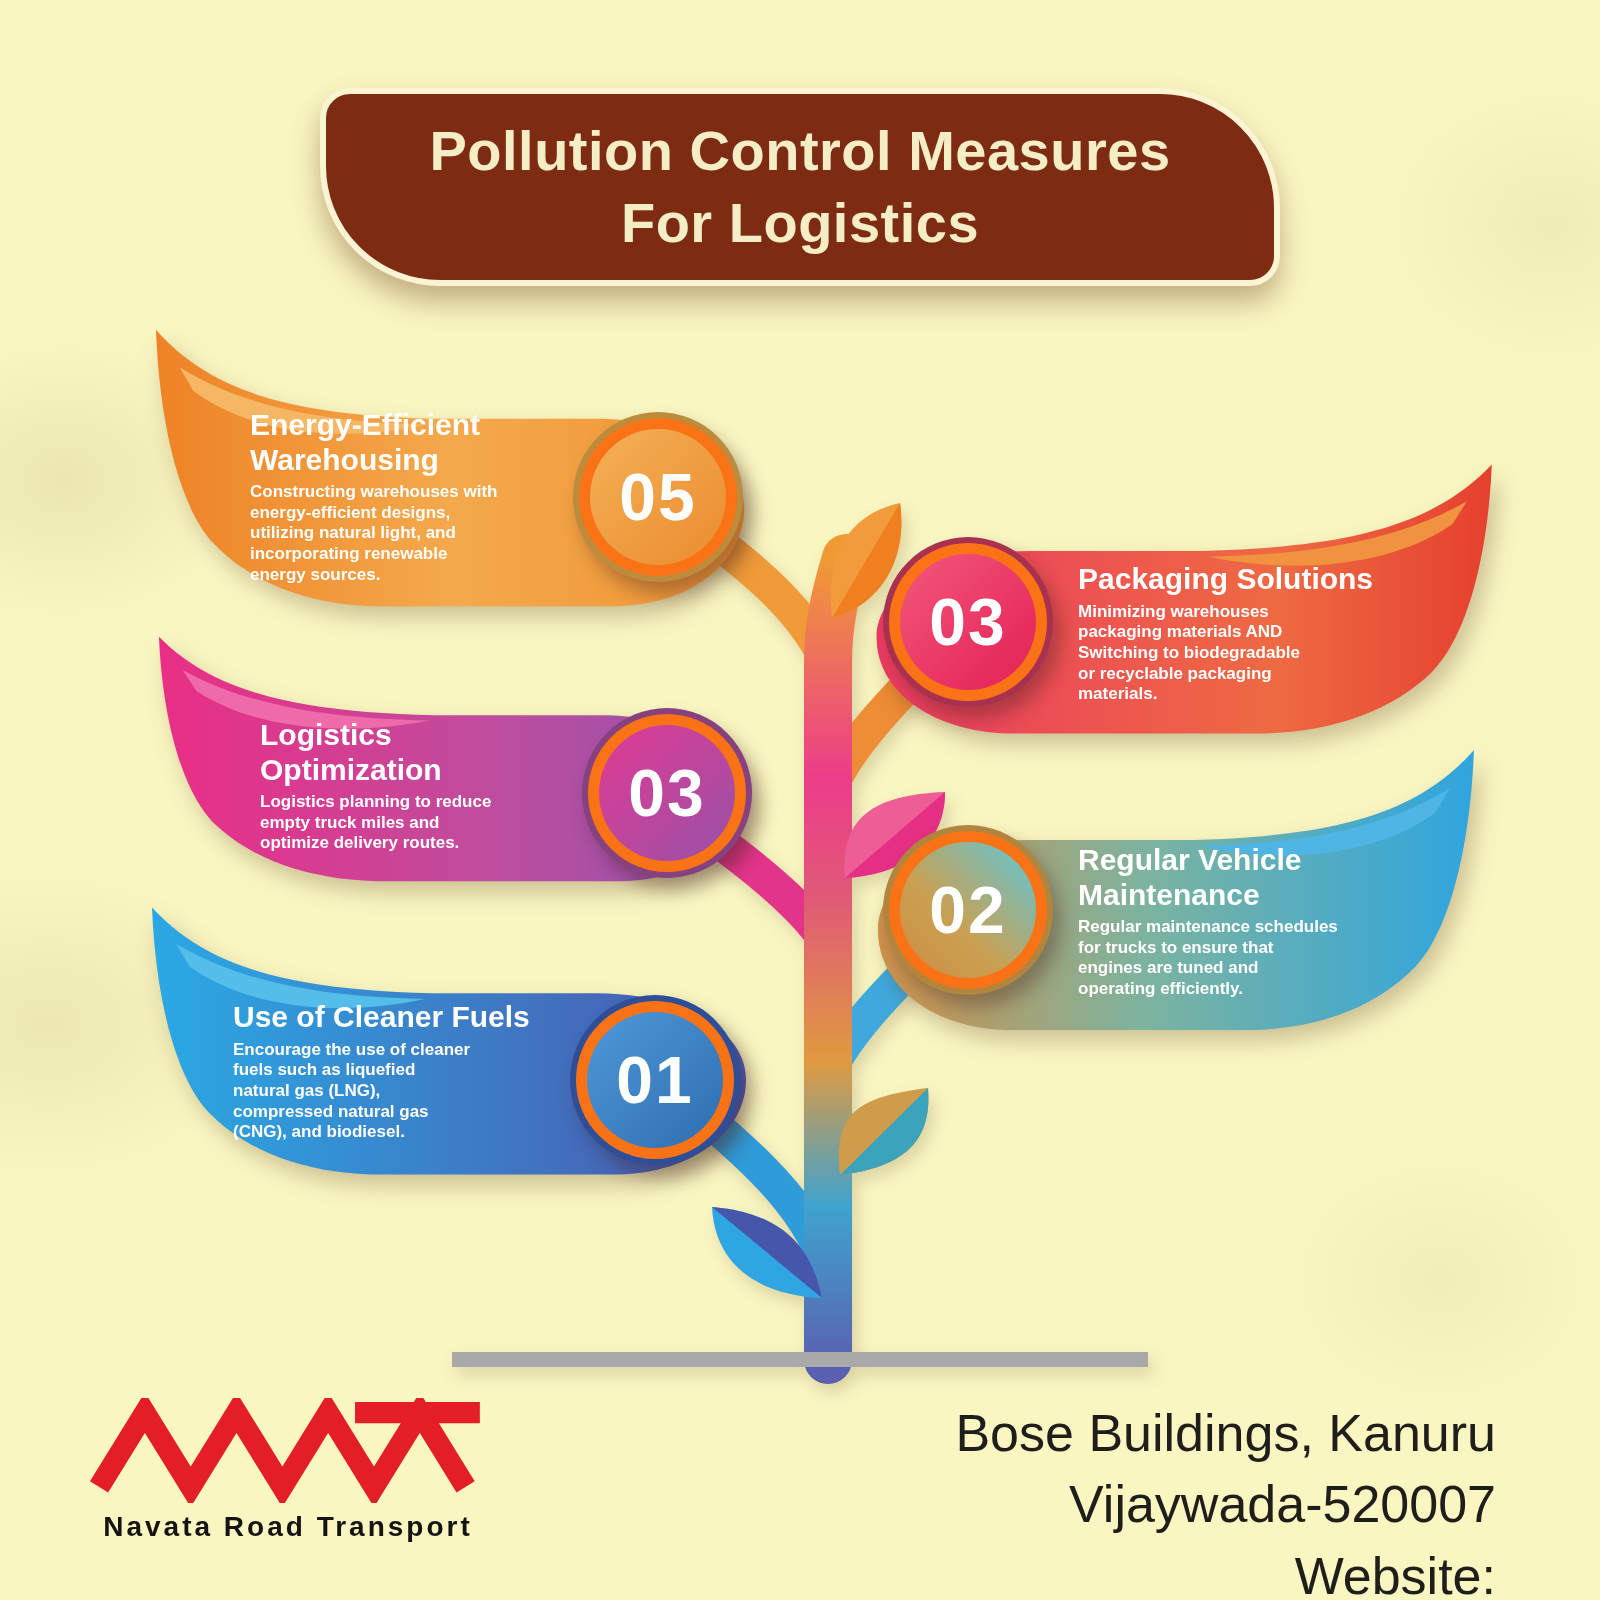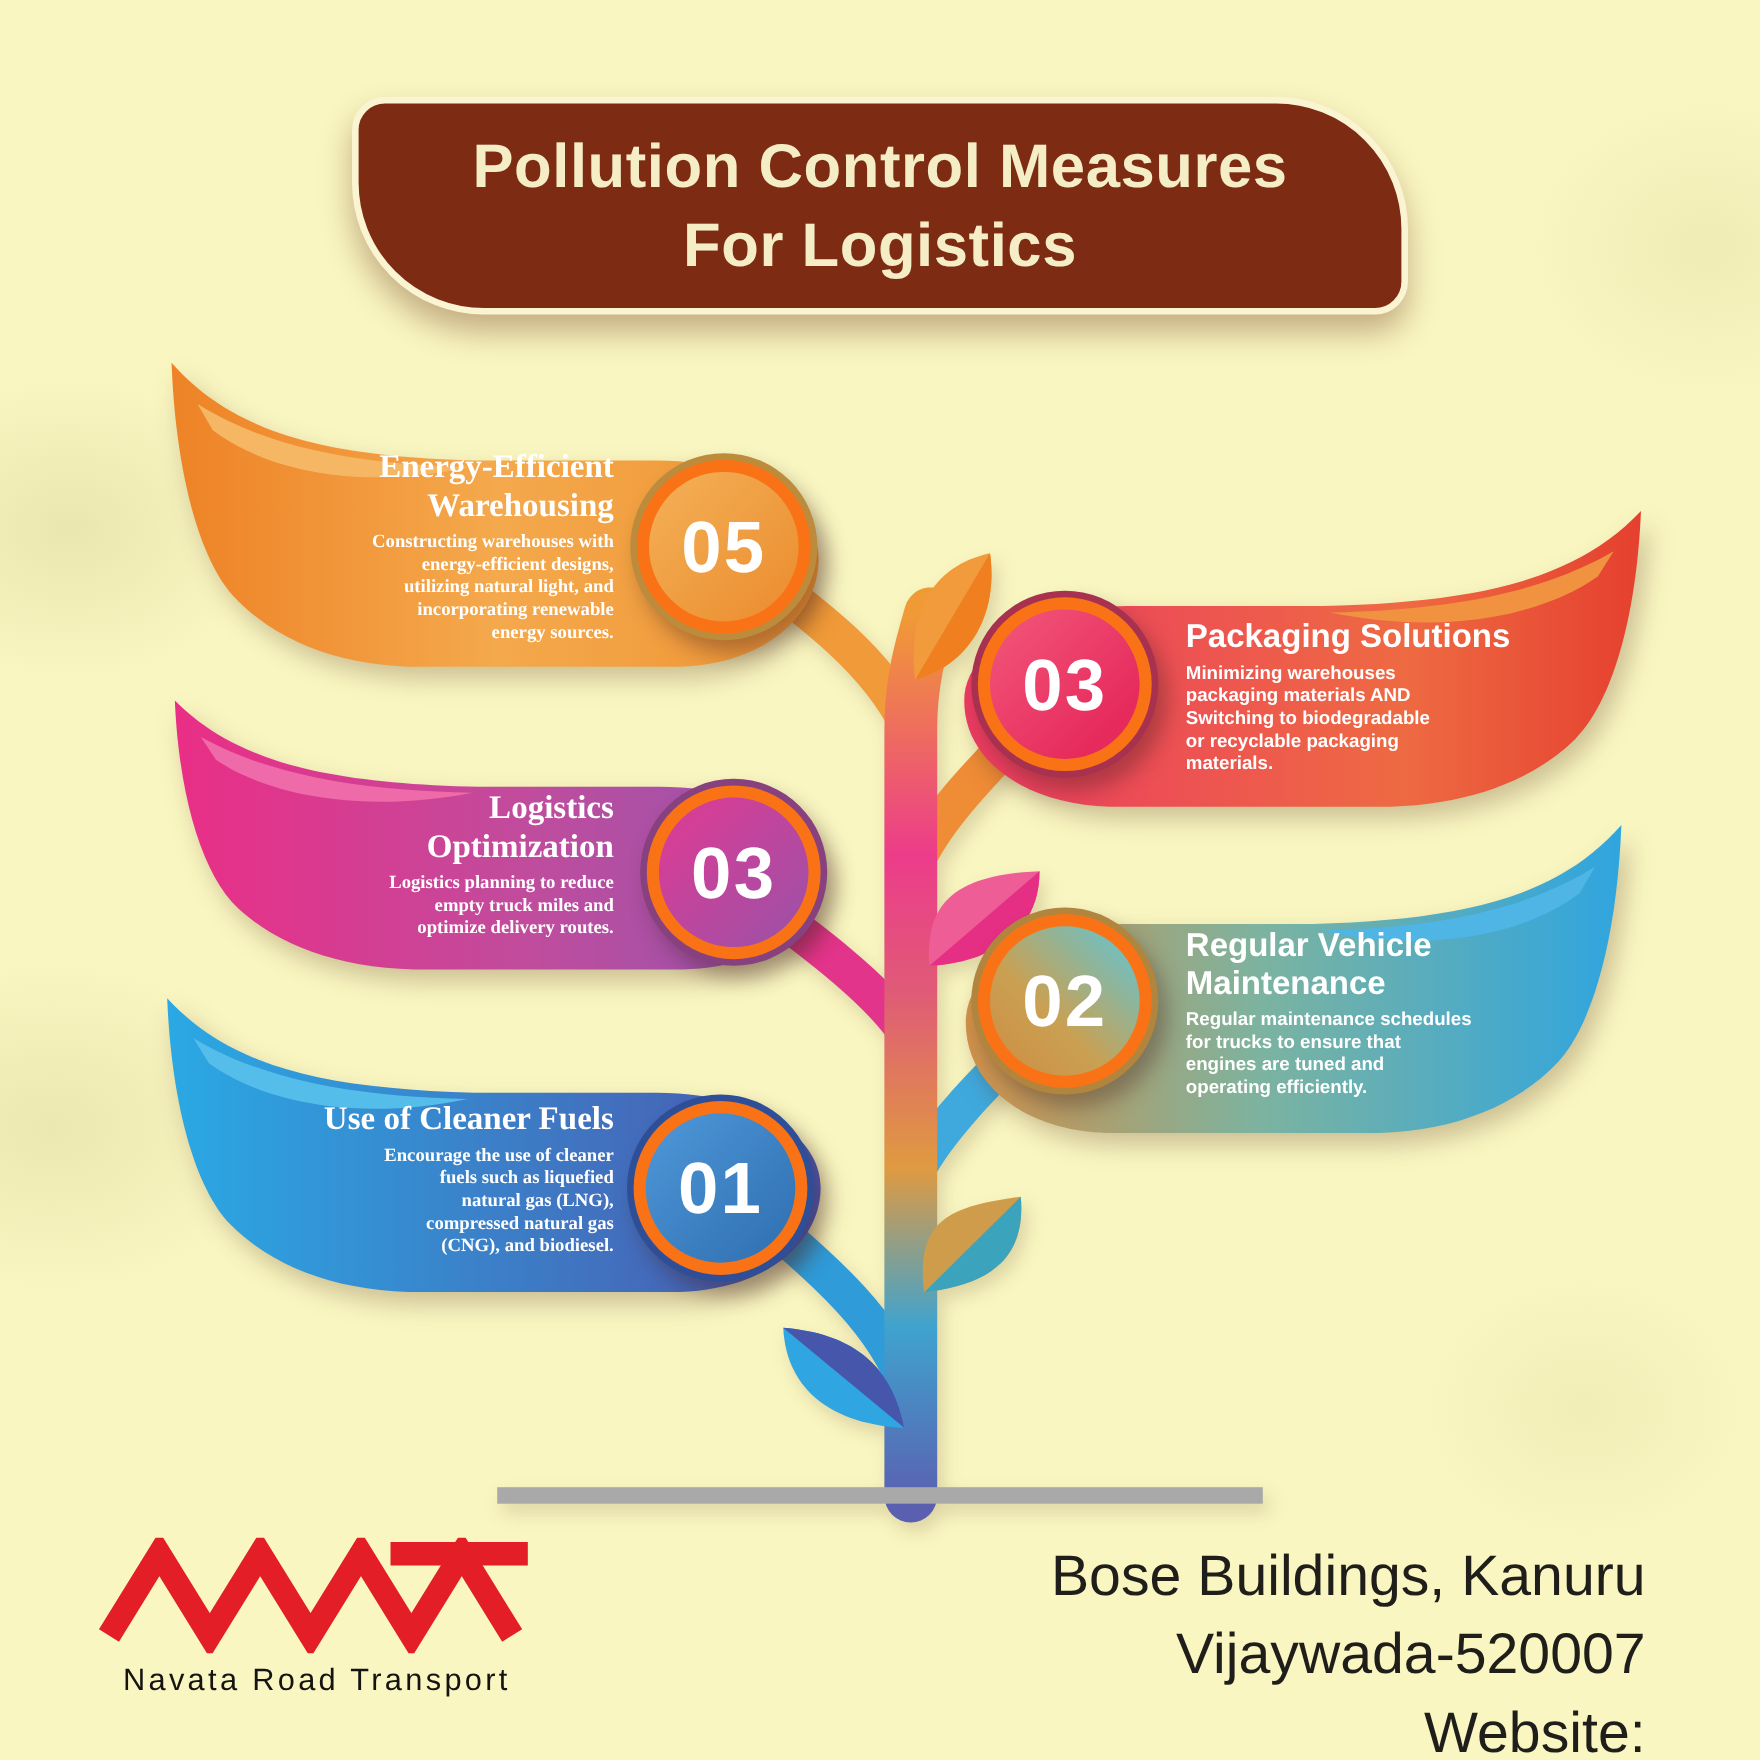--- a/index.html
+++ b/index.html
@@ -25,21 +25,21 @@
     color:#f4edc6;font-size:56px;font-weight:700;line-height:1.28;
     text-align:center;white-space:pre-line;letter-spacing:.5px;
   }
   
   .tree{position:absolute;left:0;top:0;z-index:1;
     filter:drop-shadow(5px 8px 8px rgba(90,50,30,.18));}
   
   .leaf{position:absolute;z-index:2;}
   .leaf svg{display:block;filter:drop-shadow(7px 11px 11px rgba(90,50,30,.28));}
   .leaf-text{position:absolute;z-index:3;color:#fff;}
-  .leaf-text.right{text-align:right;font-family:Liberation Serif, serif;}
+  .leaf-text.right{}
   .leaf-text.left{text-align:left;}
   .leaf-heading{font-size:30px;font-weight:700;line-height:1.15;white-space:pre-line;margin-bottom:5px;}
   .leaf-body{font-size:17px;font-weight:700;line-height:1.22;white-space:pre-line;}
   
   .badge{position:absolute;width:170px;height:170px;border-radius:50%;
     box-sizing:border-box;padding:6px;z-index:4;
     box-shadow:8px 12px 18px rgba(60,30,30,.35);}
   .badge .white{width:100%;height:100%;border-radius:50%;background:#f97316;
     box-sizing:border-box;padding:11px;}
   .badge .fill{width:100%;height:100%;border-radius:50%;display:flex;
@@ -51,21 +51,21 @@
   .c04 .fill{background:linear-gradient(135deg,#f15277 10%,#e62a5c 80%);}
   .c03{left:582px;top:708px;background:#87417f;}
   .c03 .fill{background:linear-gradient(135deg,#d33f97 20%,#a44ea5 85%);}
   .c02{left:883px;top:825px;background:#b2853f;}
   .c02 .fill{background:linear-gradient(225deg,#64c4d0 5%,#caa052 60%,#cd8f45 95%);justify-content:center;}
   .c01{left:570px;top:995px;background:#2e4f97;}
   .c01 .fill{background:linear-gradient(135deg,#4a92d3 15%,#3374b6 85%);}
   
   .footer-logo{position:absolute;left:88px;top:1398px;width:400px;z-index:5;}
   .footer-logo svg{display:block;}
-  .logo-label{margin-top:8px;text-align:center;font-size:28px;font-weight:400;
+  .logo-label{margin-top:8px;text-align:center;font-size:28px;font-weight:700;
     letter-spacing:3px;color:#161412;}
   .address{position:absolute;right:104px;top:1402px;width:580px;z-index:5;
     text-align:right;color:#201e1b;font-size:52px;line-height:1.22;}
   .address div{margin-bottom:8px;}
 </style>
 </head>
 <body>
 
 <div class="canvas">
 

